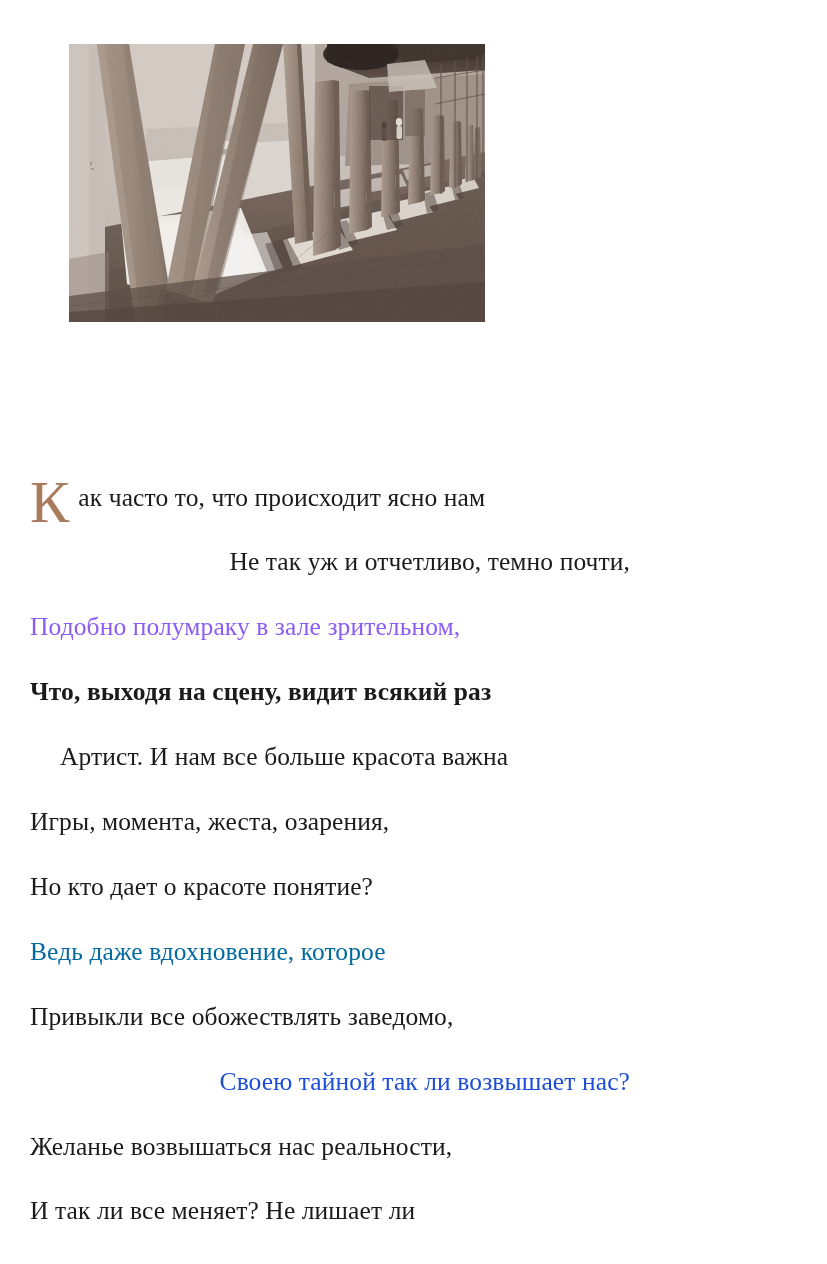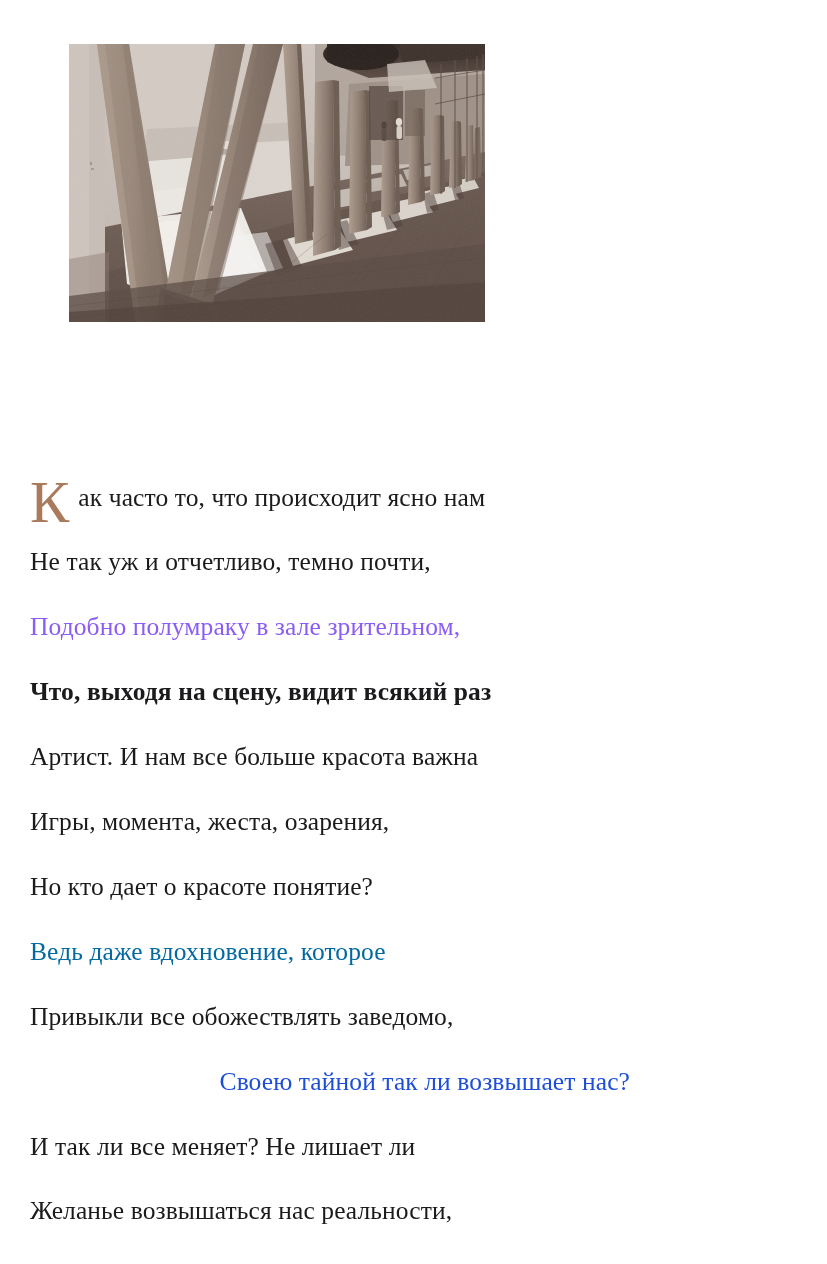--- a/index.html
+++ b/index.html
@@ -249,28 +249,28 @@
         <rect x="22" y="124" width="3" height="2" fill="#9b8d85" opacity="0.7"></rect>
 
         <rect x="0" y="0" width="416" height="278" filter="url(#grain)" fill="none"></rect>
         <rect x="0" y="0" width="416" height="278" fill="#7a6255" opacity="0.05"></rect>
       </g>
     </svg>
   </figure>
 
   <div class="poem">
     <p class="poem-line first-line" style="color: rgb(27, 27, 29);"><span class="dropcap" style="color: rgb(169, 123, 92);">К</span><span>ак часто то, что происходит ясно нам</span></p>
-    <p class="poem-line" style="color: rgb(27, 27, 29);">Не так уж и отчетливо, темно почти,</p>
+    <p class="poem-line" style="color: rgb(27, 27, 29); text-align: right;">Не так уж и отчетливо, темно почти,</p>
     <p class="poem-line" style="color: #8b5cf6;">Подобно полумраку в зале зрительном,</p>
     <p class="poem-line" style="color: rgb(27, 27, 29); font-weight: bold;">Что, выходя на сцену, видит всякий раз</p>
-    <p class="poem-line" style="color: rgb(27, 27, 29);">Артист. И нам все больше красота важна</p>
+    <p class="poem-line" style="color: rgb(27, 27, 29); margin-left: 30px;">Артист. И нам все больше красота важна</p>
     <p class="poem-line" style="color: rgb(27, 27, 29);">Игры, момента, жеста, озарения,</p>
     <p class="poem-line" style="color: rgb(27, 27, 29); margin-top: 13px;">Но кто дает о красоте понятие?</p>
     <p class="poem-line" style="color: #0369a1;">Ведь даже вдохновение, которое</p>
     <p class="poem-line" style="color: rgb(27, 27, 29);">Привыкли все обожествлять заведомо,</p>
     <p class="poem-line" style="color: #1d4ed8; text-align: right;">Своею тайной так ли возвышает нас?</p>
+    <p class="poem-line" style="color: rgb(27, 27, 29);">Желанье возвышаться нас реальности,</p>
     <p class="poem-line" style="color: rgb(27, 27, 29);">И так ли все меняет? Не лишает ли</p>
-    <p class="poem-line" style="color: rgb(27, 27, 29);">Желанье возвышаться нас реальности,</p>
     <p class="poem-line" style="color: rgb(27, 27, 29);">Которая всегда и милосерднее,</p>
 
   </div>
 
 </div>
 
 </body></html>

